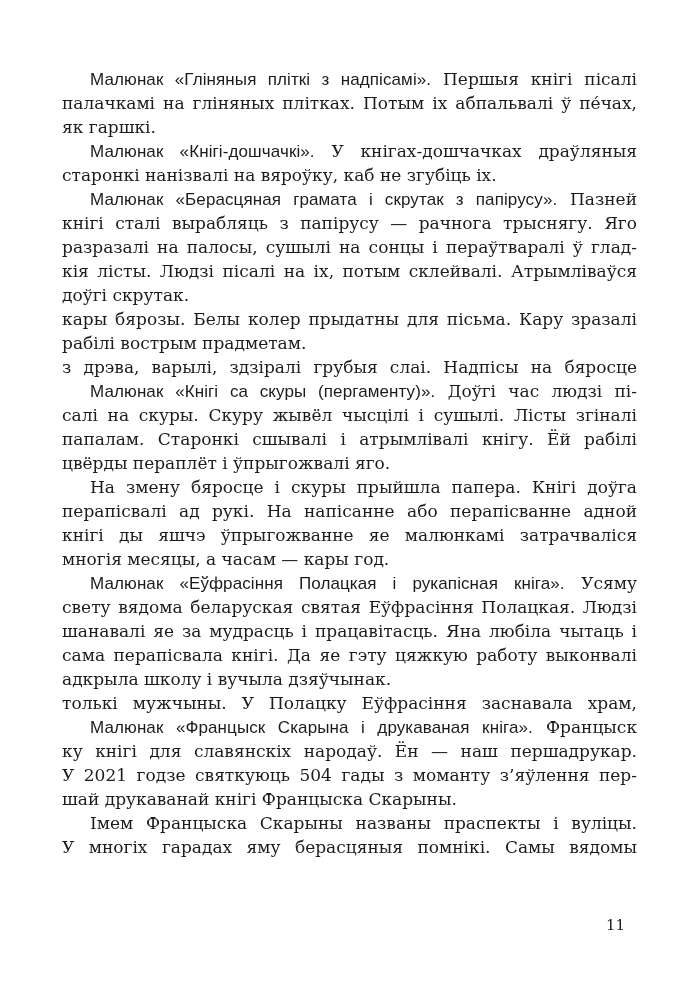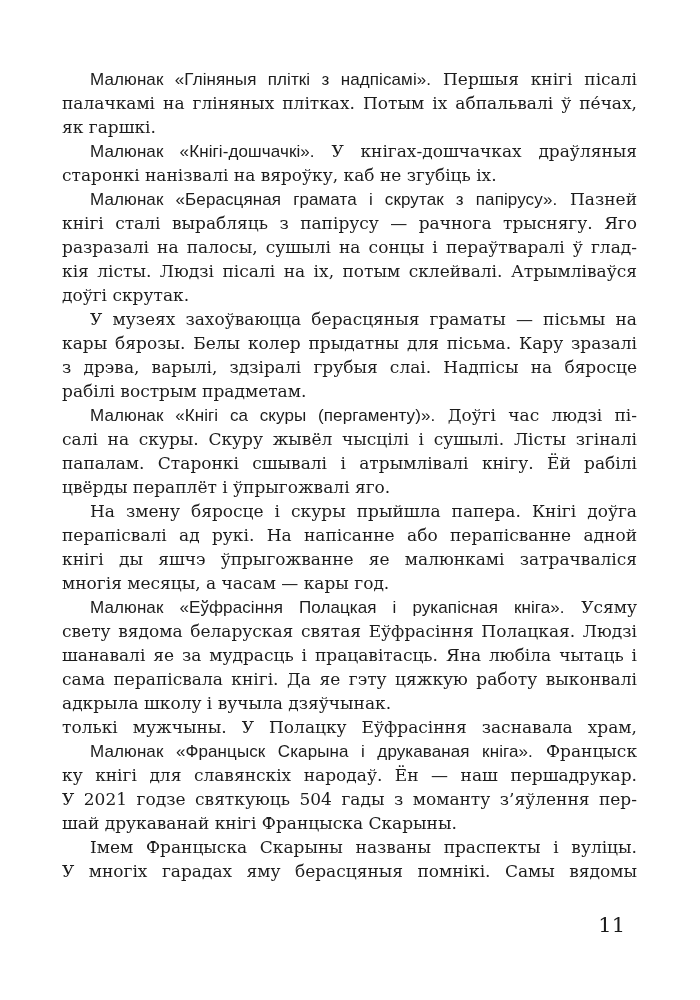--- a/index.html
+++ b/index.html
@@ -45,21 +45,21 @@
   .lead {
     font-family: "Liberation Sans", sans-serif;
     letter-spacing: 0.1px;
   }
   .page-number {
     position: absolute;
     top: 906px;
     right: 75px;
     color: #1c1c1c;
     font-family: "DejaVu Serif", serif;
-    font-size: 21px;
+    font-size: 15px;
     line-height: 24px;
   }
 </style>
 </head>
 <body>
 
 <div class="page">
   <div class="text-block">
 
     <div class="paragraph">
@@ -75,24 +75,23 @@
 
     <div class="paragraph">
       <div class="line first"><span class="lead">Малюнак «Берасцяная грамата і скрутак з папірусу».</span> <span>Пазней</span></div>
       <div class="line">кнігі сталі вырабляць з папірусу — рачнога трыснягу. Яго</div>
       <div class="line">разразалі на палосы, сушылі на сонцы і пераўтваралі ў глад-</div>
       <div class="line">кія лісты. Людзі пісалі на іх, потым склейвалі. Атрымліваўся</div>
       <div class="line last">доўгі скрутак.</div>
     </div>
 
     <div class="paragraph">
-      <div class="line first">У музеях захоўваюцца берасцяныя граматы — пісьмы на</div>
       <div class="line">кары бярозы. Белы колер прыдатны для пісьма. Кару зразалі</div>
+      <div class="line last">рабілі вострым прадметам.</div>
       <div class="line">з дрэва, варылі, здзіралі грубыя слаі. Надпісы на бяросце</div>
-      <div class="line last">рабілі вострым прадметам.</div>
     </div>
 
     <div class="paragraph">
       <div class="line first"><span class="lead">Малюнак «Кнігі са скуры (пергаменту)».</span> <span>Доўгі час людзі пі-</span></div>
       <div class="line">салі на скуры. Скуру жывёл чысцілі і сушылі. Лісты згіналі</div>
       <div class="line">папалам. Старонкі сшывалі і атрымлівалі кнігу. Ёй рабілі</div>
       <div class="line last">цвёрды пераплёт і ўпрыгожвалі яго.</div>
     </div>
 
     <div class="paragraph">

